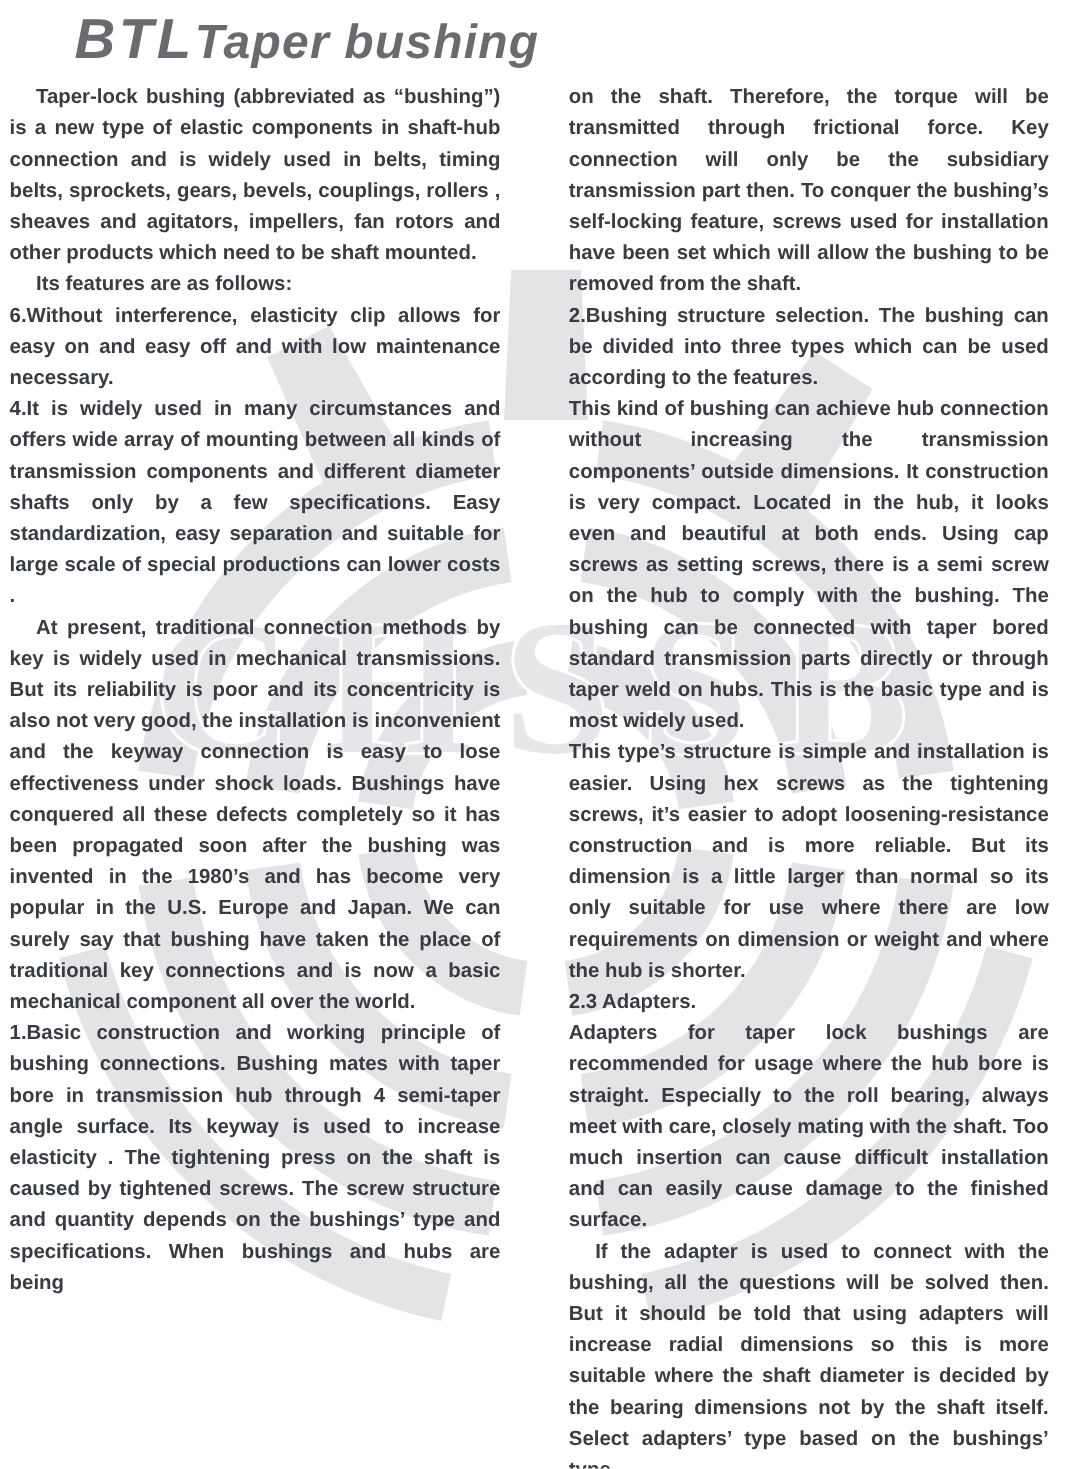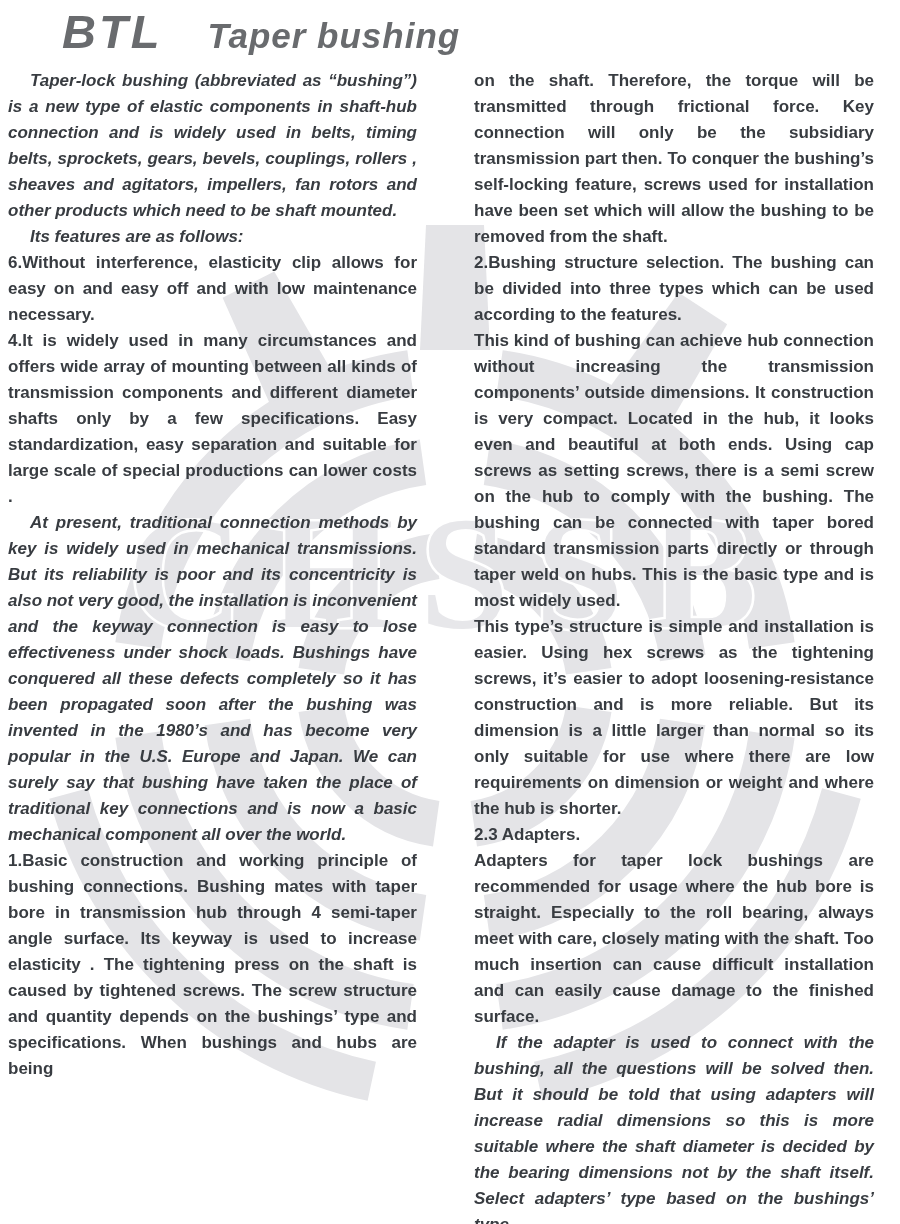--- a/index.html
+++ b/index.html
@@ -15,34 +15,34 @@
     pointer-events:none;
   }
   .header{
     position:absolute;top:4px;left:62px;
     display:flex;align-items:baseline;
     font-style:italic;font-weight:bold;color:#696b6e;
     white-space:nowrap;
     justify-content:space-between;
   }
   .brand{font-size:47px;letter-spacing:3px;}
-  .product{font-size:35px;margin-left:45px;letter-spacing:1px;}
+  .product{font-size:40px;letter-spacing:1px;}
   .cols{
     position:absolute;top:68px;left:8px;width:866px;
     display:flex;
   }
   .col{
     color:#383c41;font-weight:bold;
     font-size:17px;line-height:26px;
     text-align:justify;
   }
   .col-left{width:409px;margin-right:57px;}
   .col-right{width:400px;}
   .col p{margin:0;padding:0;}
-  .col p.indent{text-indent:22px;font-style:italic;}
+  .col p.indent{text-indent:22px;}
 </style>
 </head>
 <body>
 
 <div class="page">
 
   <svg class="watermark" viewBox="0 0 900 1224" aria-hidden="true">
     <g transform="translate(455,690)">
 
       <g fill="none" stroke="#e4e4e7" stroke-width="46">

